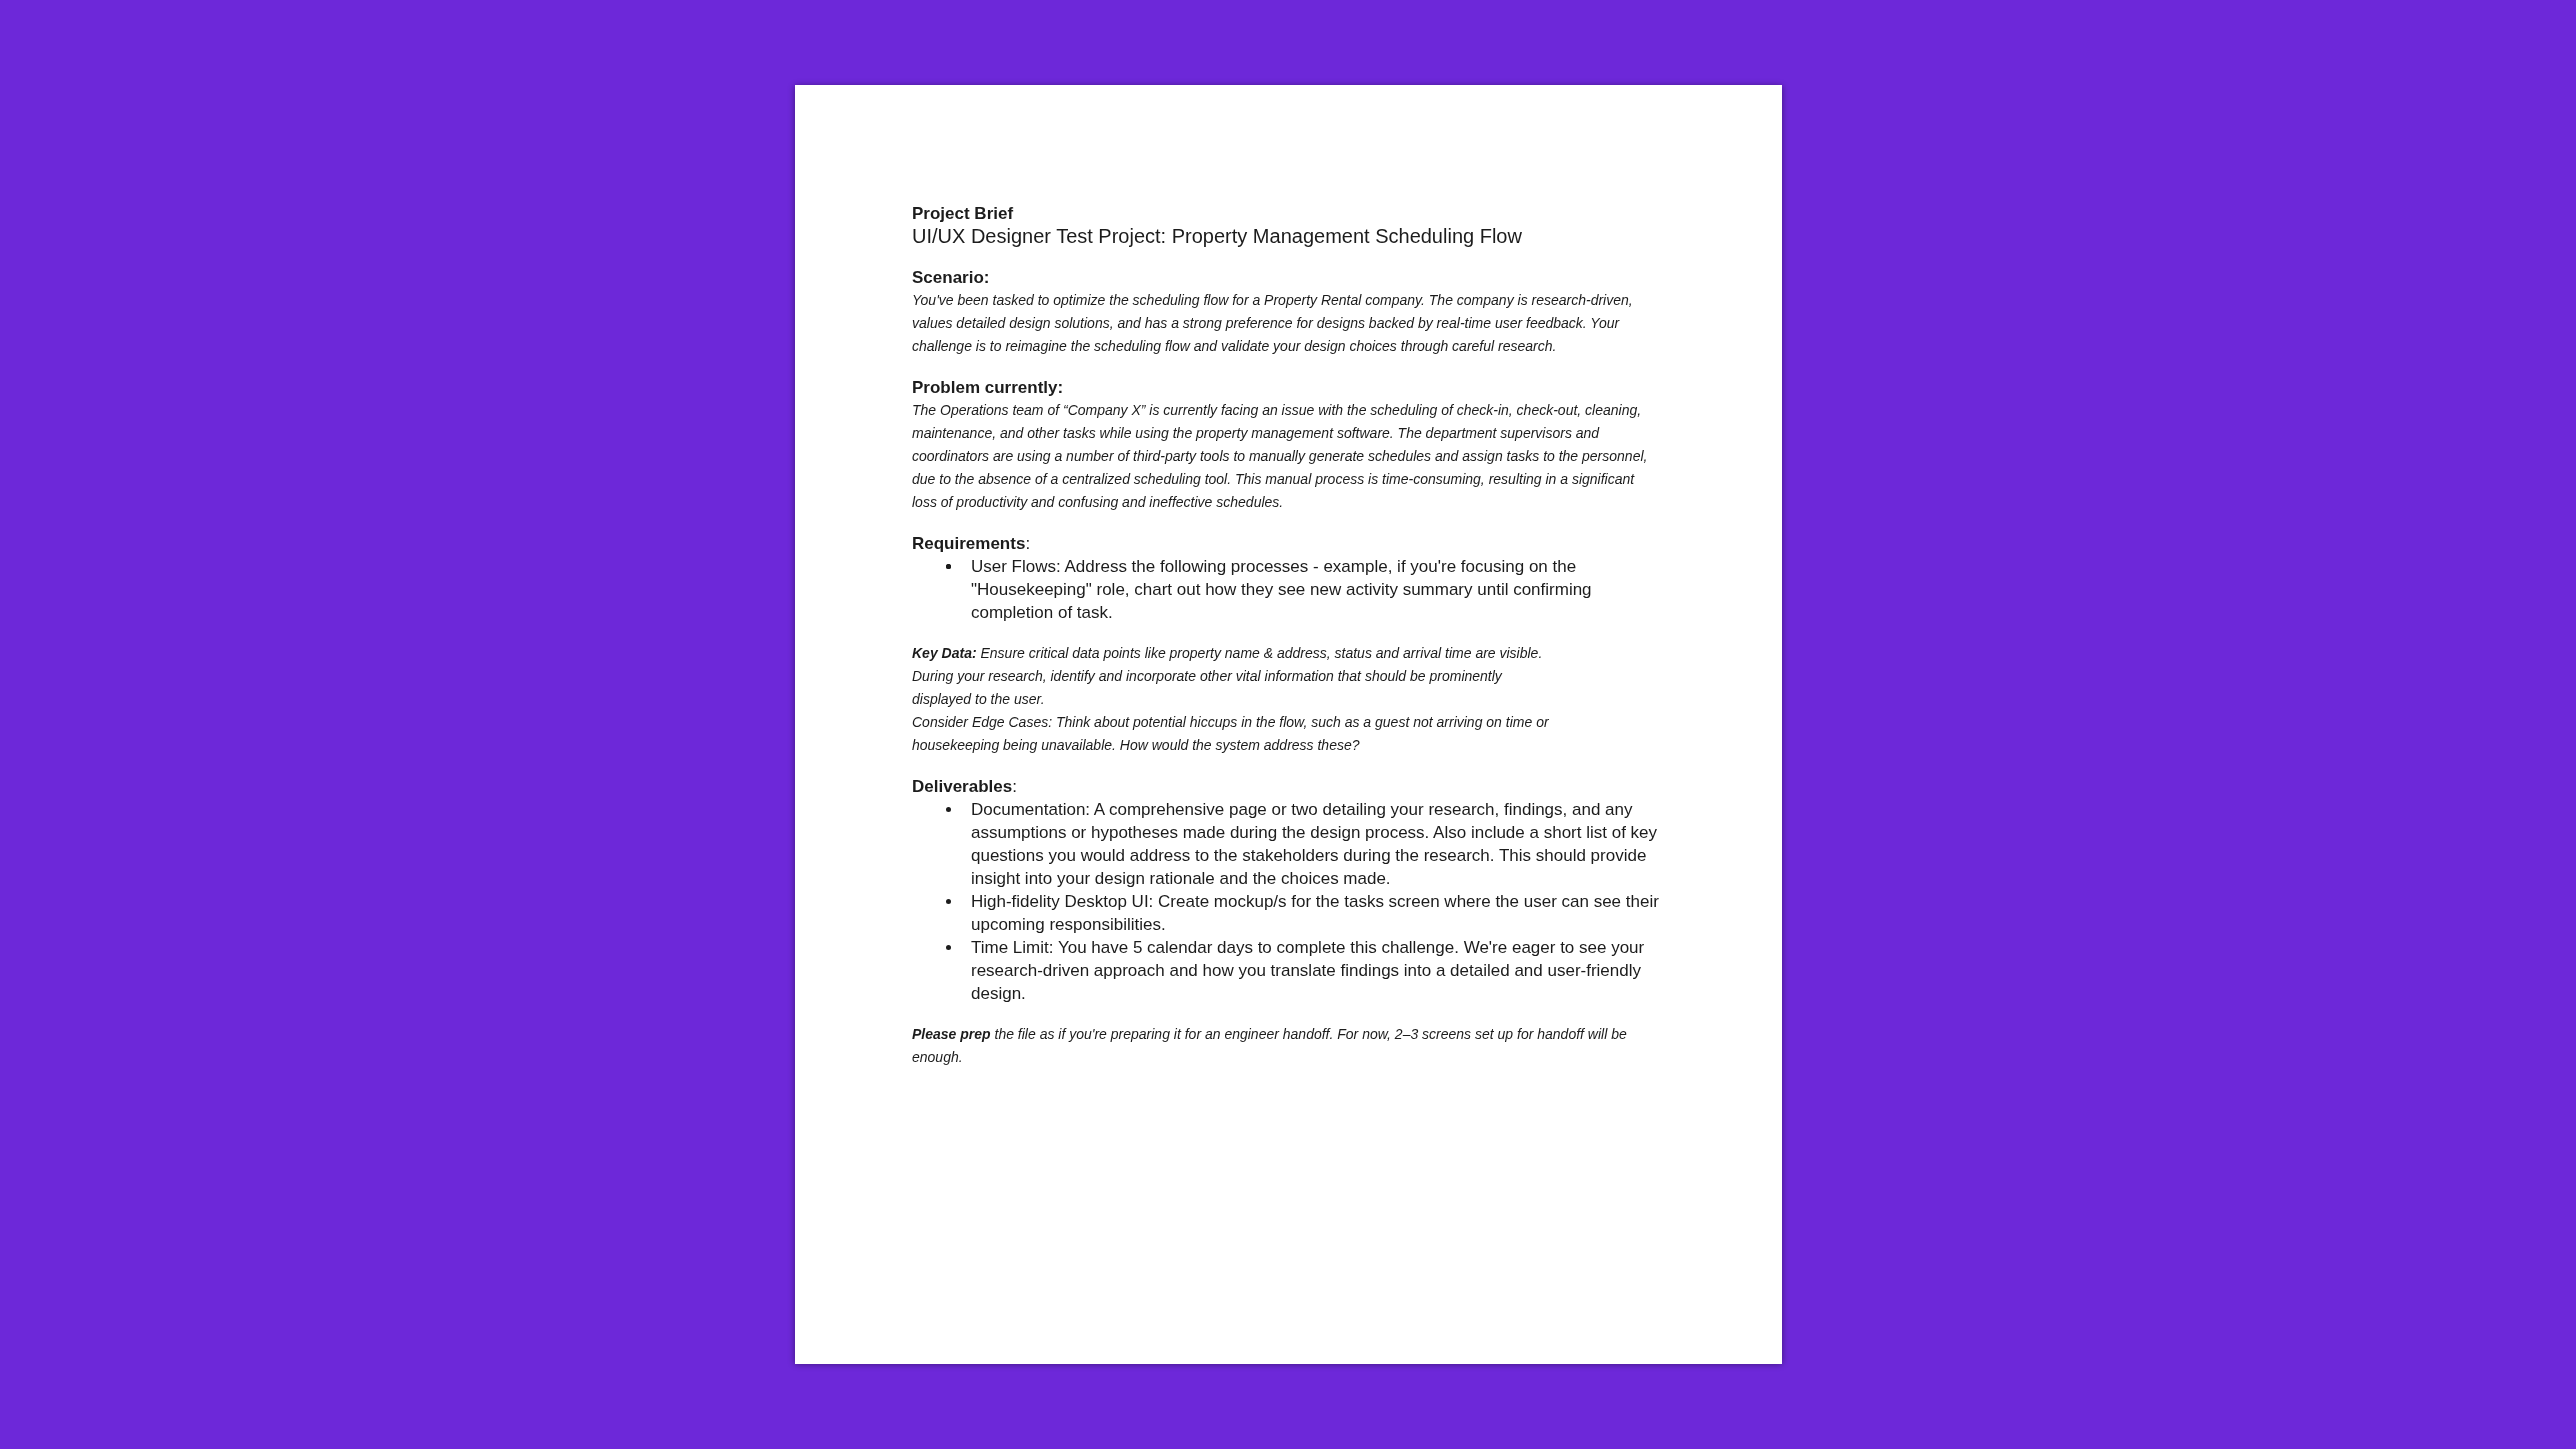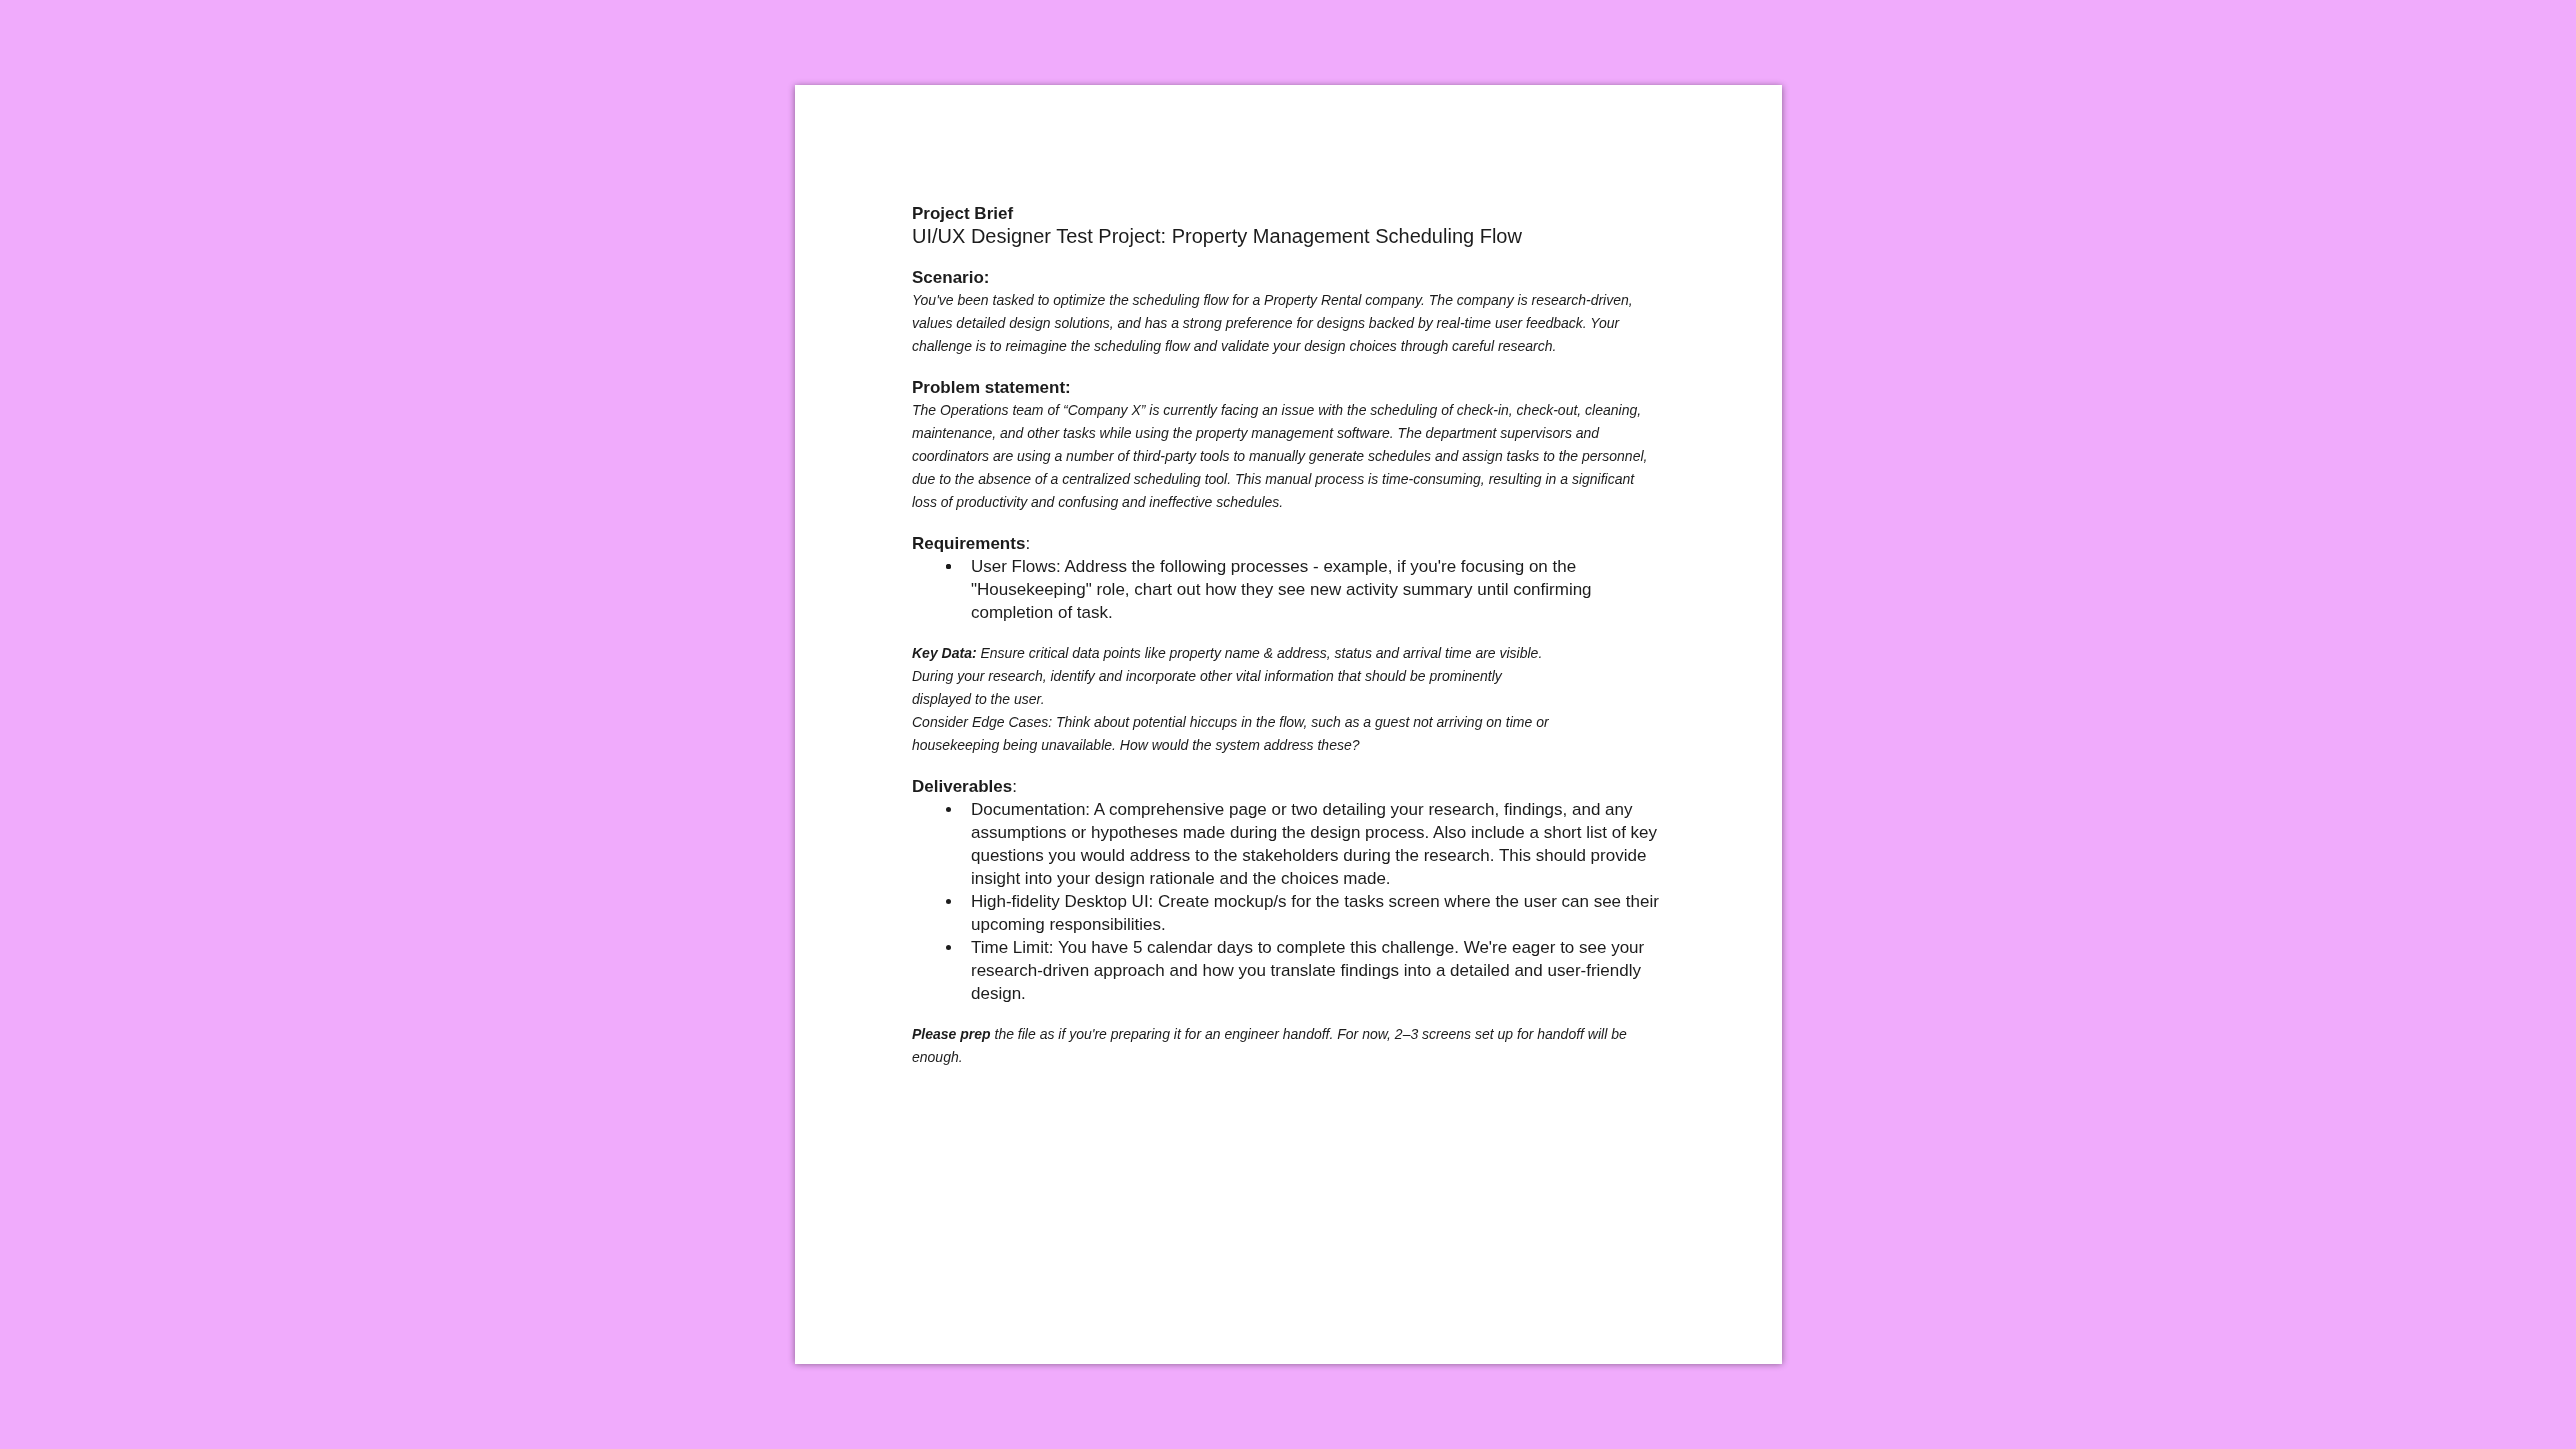--- a/index.html
+++ b/index.html
@@ -11,21 +11,21 @@
     width: 2576px;
     height: 1449px;
     overflow: hidden;
     font-family: "Liberation Sans", sans-serif;
   }
 
   #canvas {
     position: relative;
     width: 2576px;
     height: 1449px;
-    background: #f0abfc;
+    background: #6d28d9;
   }
 
   
   #page {
     position: absolute;
     left: 795px;
     top: 85px;
     width: 987px;
     height: 1279px;
     background: #ffffff;
@@ -126,21 +126,21 @@
       <div class="gap-section"></div>
 
       <div class="block">
         <div class="section-head">Scenario:</div>
         <div class="para">You've been tasked to optimize the scheduling flow for a Property Rental company. The company is research-driven, values detailed design solutions, and has a strong preference for designs backed by real-time user feedback. Your challenge is to reimagine the scheduling flow and validate your design choices through careful research.</div>
       </div>
 
       <div class="gap-section"></div>
 
       <div class="block">
-        <div class="section-head">Problem statement:</div>
+        <div class="section-head">Problem currently:</div>
         <div class="para">The Operations team of “Company X” is currently facing an issue with the scheduling of check-in, check-out, cleaning, maintenance, and other tasks while using the property management software. The department supervisors and coordinators are using a number of third-party tools to manually generate schedules and assign tasks to the personnel, due to the absence of a centralized scheduling tool. This manual process is time-consuming, resulting in a significant loss of productivity and confusing and ineffective schedules.</div>
       </div>
 
       <div class="gap-section"></div>
 
       <div class="block">
         <div class="section-head"><span>Requirements</span><span class="tail">:</span></div>
         <ul class="bullets">
           <li>
             <span class="dot"></span>

